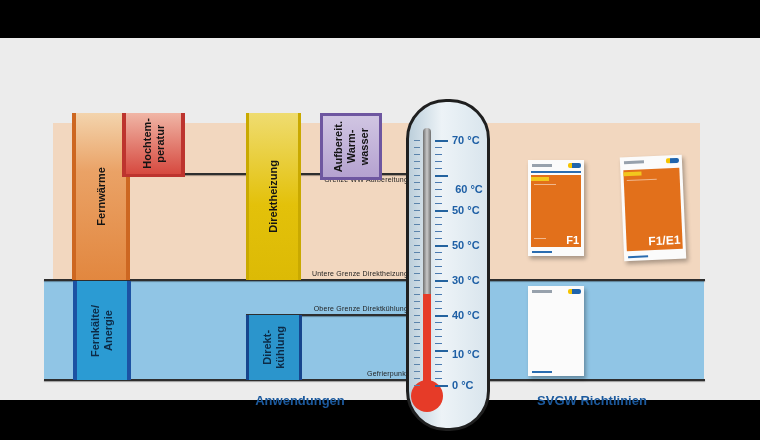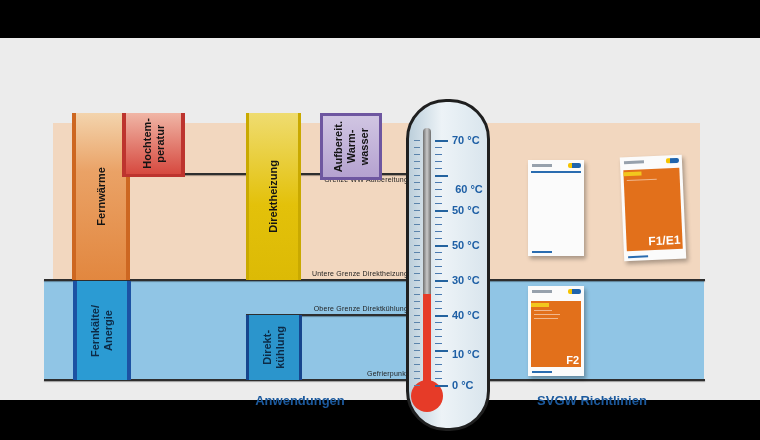--- a/index.html
+++ b/index.html
@@ -217,44 +217,43 @@
           <div class="tick-major" style="top: 283px;"></div>
           <div class="tick-left" style="top: 283px;"></div>
           <div class="tick-label" style="top: 277px;">0 °C</div>
         </div>
     </div>
 
     <div class="doc doc-f1">
       <div class="doc-hdr-text"></div>
       <div class="doc-logo"></div>
       <div class="doc-rule"></div>
+      <div class="doc-orange">
+        <div class="ytag"></div>
+        <div class="wline-thin" style="left:3px;top:9px;width:22px;"></div>
+        <div class="wline-thin" style="left:3px;bottom:8px;width:12px;"></div>
+        <div class="doc-code">F1</div>
+      </div>
       <div class="doc-ftr"></div>
     </div>
 
     <div class="doc doc-f1e1">
       <div class="doc-hdr-text"></div>
       <div class="doc-logo"></div>
       <div class="doc-orange">
         <div class="ytag"></div>
         <div class="wline-thin" style="left:3px;top:10px;width:30px;"></div>
         <div class="doc-code">F1/E1</div>
       </div>
       <div class="doc-ftr"></div>
     </div>
 
     <div class="doc doc-f2">
       <div class="doc-hdr-text"></div>
       <div class="doc-logo"></div>
-      <div class="doc-orange">
-        <div class="ytag"></div>
-        <div class="wline-thin" style="left:3px;top:9px;width:18px;"></div>
-        <div class="wline-thin" style="left:3px;top:13px;width:26px;"></div>
-        <div class="wline-thin" style="left:3px;top:17px;width:24px;"></div>
-        <div class="doc-code">F2</div>
-      </div>
       <div class="doc-ftr"></div>
     </div>
 
     <div class="col-label lbl-richtlinien">SVGW Richtlinien</div>
     <div class="col-label lbl-anwendungen">Anwendungen</div>
 
   </div>
   <div class="frame-bar frame-bottom"></div>
 </div>
 

